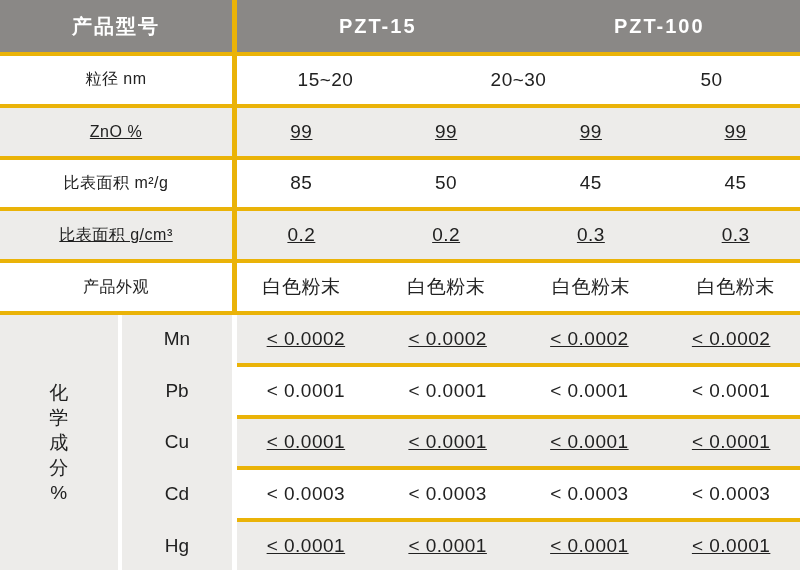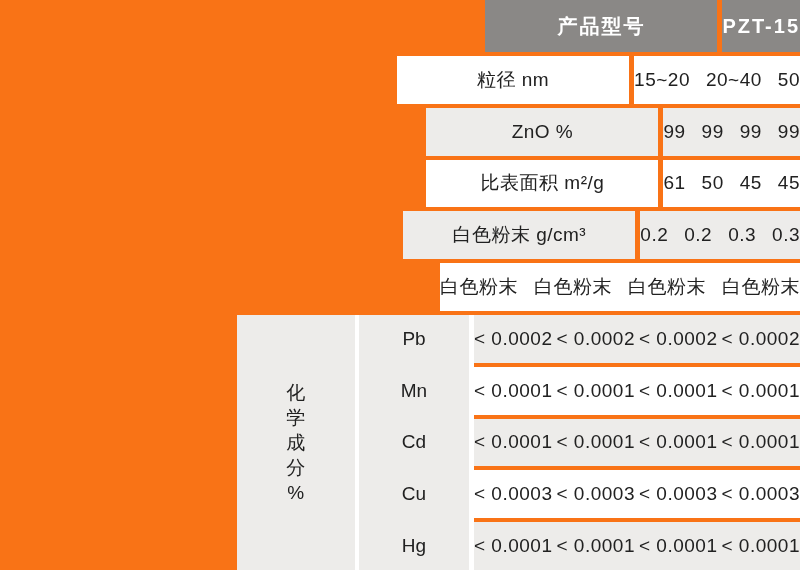--- a/index.html
+++ b/index.html
@@ -1,39 +1,38 @@
 <!DOCTYPE html>
 <html><head>
 <meta charset="utf-8">
 <style>
   html,body{margin:0;padding:0;background:#ffffff;}
   .canvas{
-    width:800px;height:570px;background:#f97316;overflow:hidden;
+    width:800px;height:570px;background:#eab308;overflow:hidden;
     display:flex;flex-direction:column;gap:4px;
     font-family:"Liberation Sans","DejaVu Sans",sans-serif;
     color:#212121;
-    align-items:flex-end;
   }
   .row{display:flex;gap:5px;height:47.8px;flex:none;}
   .row.header{height:52px;}
   .label-cell{
     width:232px;flex:none;display:flex;align-items:center;justify-content:center;
-    font-size:19px;letter-spacing:0.5px;
+    font-size:16px;letter-spacing:0.5px;
   }
   .vals{flex:1;display:flex;}
   .vals .cell{flex:1;display:flex;align-items:center;justify-content:center;}
   .header .label-cell,.header .cell{
     background:#8a8886;color:#ffffff;font-weight:700;font-size:20px;letter-spacing:2px;
   }
   .vals-wrap{flex:1;display:flex;gap:16px;}
   .vals-wrap .val{
     flex:1;display:flex;align-items:center;justify-content:center;
     font-size:19px;letter-spacing:0.5px;
   }
-  .gray{background:#edecea;}
+  .gray{background:#edecea;text-decoration:underline;}
   .white{background:#ffffff;}
   
   .chem{height:255px;flex:none;display:flex;}
   .group-cell{
     width:118px;flex:none;background:#edecea;
     display:flex;flex-direction:column;align-items:center;justify-content:center;
     font-size:19px;line-height:25px;letter-spacing:0.5px;
   }
   .vgap4{width:4px;flex:none;background:#ffffff;}
   .vgap5{width:5px;flex:none;background:#ffffff;}
@@ -55,63 +54,67 @@
 <div class="canvas">
 
   <div class="row header">
     <div class="label-cell">
       <span>产品型号</span>
     </div>
     <div class="vals">
       <div class="cell">
           <span>PZT-15</span>
         </div>
+      <div class="cell">
+          <span>PZT-100</span>
+        </div>
     </div>
   </div>
 
   <div class="row">
     <div class="label-cell white">粒径 nm</div>
     <div class="vals-wrap white">
       <span class="val">15~20</span>
-      <span class="val">20~40</span>
+      <span class="val">20~30</span>
       <span class="val">50</span>
     </div>
   </div>
 
   <div class="row">
     <div class="label-cell gray">ZnO %</div>
     <div class="vals-wrap gray">
       <span class="val">99</span>
       <span class="val">99</span>
       <span class="val">99</span>
       <span class="val">99</span>
     </div>
   </div>
 
   <div class="row">
     <div class="label-cell white">比表面积 m²/g</div>
     <div class="vals-wrap white">
-      <span class="val">61</span>
+      <span class="val">85</span>
       <span class="val">50</span>
       <span class="val">45</span>
       <span class="val">45</span>
     </div>
   </div>
 
   <div class="row">
-    <div class="label-cell gray">白色粉末 g/cm³</div>
+    <div class="label-cell gray">比表面积 g/cm³</div>
     <div class="vals-wrap gray">
       <span class="val">0.2</span>
       <span class="val">0.2</span>
       <span class="val">0.3</span>
       <span class="val">0.3</span>
     </div>
   </div>
 
   <div class="row">
+    <div class="label-cell white">产品外观</div>
     <div class="vals-wrap white">
       <span class="val">白色粉末</span>
       <span class="val">白色粉末</span>
       <span class="val">白色粉末</span>
       <span class="val">白色粉末</span>
     </div>
   </div>
 
   <div class="chem">
 
@@ -119,24 +122,24 @@
       <span>化</span>
       <span>学</span>
       <span>成</span>
       <span>分</span>
       <span>%</span>
     </div>
 
     <div class="vgap4"></div>
 
     <div class="elem-col">
+      <div class="elem-cell">Mn</div>
       <div class="elem-cell">Pb</div>
-      <div class="elem-cell">Mn</div>
+      <div class="elem-cell">Cu</div>
       <div class="elem-cell">Cd</div>
-      <div class="elem-cell">Cu</div>
       <div class="elem-cell">Hg</div>
     </div>
 
     <div class="vgap5"></div>
 
     <div class="chem-vals">
       <div class="chem-row gray">
         <span class="val">&lt; 0.0002</span>
         <span class="val">&lt; 0.0002</span>
         <span class="val">&lt; 0.0002</span>

